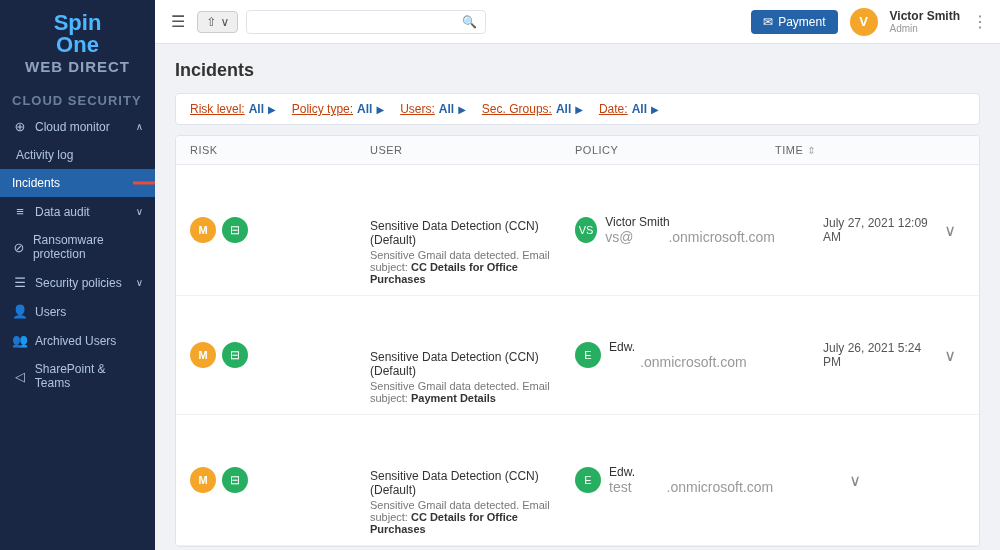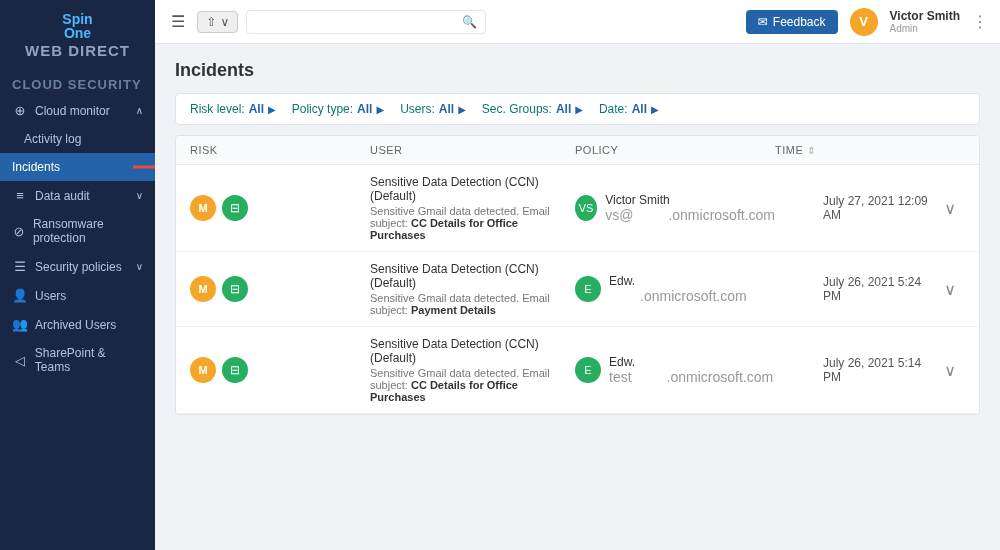--- a/index.html
+++ b/index.html
@@ -12,21 +12,21 @@
       background: #1a2744;
       height: 550px;
       display: flex;
       flex-direction: column;
       overflow: hidden;
     }
     .logo-area {
       padding: 12px 10px 8px 10px;
       text-align: center;
     }
-    .logo-spin { font-size: 14px; font-weight: 900; line-height: 1; }
+    .logo-spin { font-size: 22px; font-weight: 900; line-height: 1; }
     .logo-web-direct { color: #8fa3c0; font-size: 15px; font-weight: 700; letter-spacing: 1px; margin-top: 2px; }
     .sidebar-section-label {
       color: #6a7f9a;
       font-size: 13px;
       font-weight: 700;
       letter-spacing: 1px;
       padding: 10px 12px 4px 12px;
       text-transform: uppercase;
     }
     .sidebar-item {
@@ -187,21 +187,21 @@
       margin-bottom: 10px;
       font-size: 12px;
     }
     .filter-item {
       display: flex;
       align-items: center;
       gap: 4px;
       cursor: pointer;
       color: #555;
     }
-    .filter-item .filter-label { color: #0f766e; }
+    .filter-item .filter-label { color: #c2410c; text-decoration: underline; }
     .filter-item .filter-value { color: #2563a8; font-weight: 600; }
     .filter-item .filter-arrow { color: #2563a8; font-size: 10px; }
 
     
     .incidents-table {
       background: #fff;
       border: 1px solid #e0e4ea;
       border-radius: 4px;
       overflow: hidden;
     }
@@ -243,21 +243,21 @@
       width: 26px;
       height: 26px;
       border-radius: 50%;
       background: #27ae60;
       color: #fff;
       font-size: 12px;
       display: flex;
       align-items: center;
       justify-content: center;
     }
-    .policy-cell { display: flex; flex-direction: column; gap: 2px; }
+    .policy-cell { display: flex; flex-direction: column; gap: 2px; margin-top: 44px; }
     .policy-title { font-size: 12px; color: #333; font-weight: 500; }
     .policy-detail { font-size: 11px; color: #777; }
     .policy-detail strong { color: #333; font-weight: 600; }
     .user-cell { display: flex; align-items: center; gap: 8px; }
     .user-cell-avatar {
       width: 26px;
       height: 26px;
       border-radius: 50%;
       background: #27ae60;
       color: #fff;
@@ -285,21 +285,21 @@
     <div class="logo-web-direct">WEB DIRECT</div>
   </div>
 
   <div class="sidebar-section-label">CLOUD SECURITY</div>
 
   <div class="sidebar-item">
     <span class="item-icon">⊕</span>
     <span>Cloud monitor</span>
     <span class="chevron">∧</span>
   </div>
-  <div class="sidebar-item" style="padding-left:24px">
+  <div class="sidebar-item" style="padding-left:16px">
     <span>Activity log</span>
   </div>
   <div class="sidebar-item active" style="position:relative">
     <span>Incidents</span>
     <span class="red-arrow"></span>
   </div>
 
   <div class="sidebar-item">
     <span class="item-icon">≡</span>
     <span>Data audit</span>
@@ -338,21 +338,21 @@
       <span>⇧</span>
       <span>∨</span>
     </button>
     <div class="search-box">
       <input type="text" placeholder="" style="">
       <span class="search-icon">🔍</span>
     </div>
     <div class="topbar-right">
       <button class="feedback-btn">
         <span>✉</span>
-        <span>Feedback</span>
+        <span>Payment</span>
       </button>
       <div class="user-avatar-circle">
         <span>V</span>
       </div>
       <div class="user-info">
         <span class="user-name">Victor Smith</span>
         <span class="user-role">Admin</span>
       </div>
       <span class="dots-menu">⋮</span>
     </div>
@@ -455,18 +455,17 @@
             Sensitive Gmail data detected. Email subject: <strong>CC Details for Office Purchases</strong>
           </span>
         </div>
         <div class="user-cell">
           <div class="user-cell-avatar">E</div>
           <div class="user-cell-info">
             <span class="user-cell-name">Edw.</span>
             <span class="user-cell-email">test&nbsp;&nbsp;&nbsp;&nbsp;&nbsp;&nbsp;&nbsp;&nbsp;&nbsp;.onmicrosoft.com</span>
           </div>
         </div>
-        <div class="time-cell">July 26, 2021 5:14 PM</div>
         <div class="expand-cell">∨</div>
       </div>
     </div>
   </div>
 </div>
 
 </body></html>

